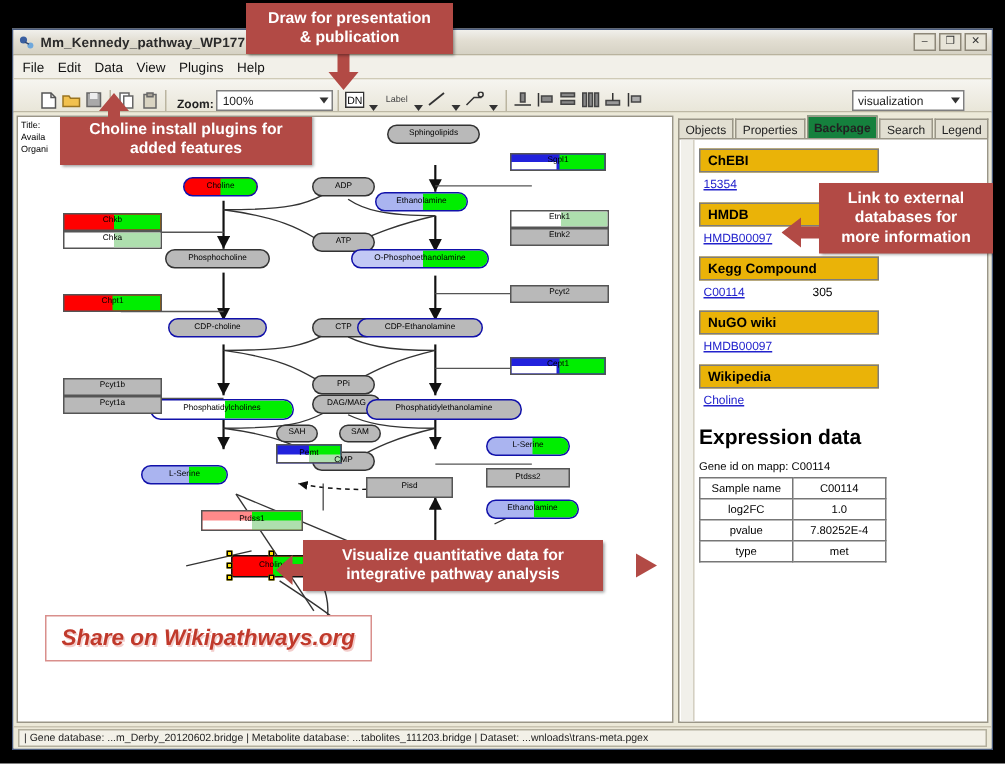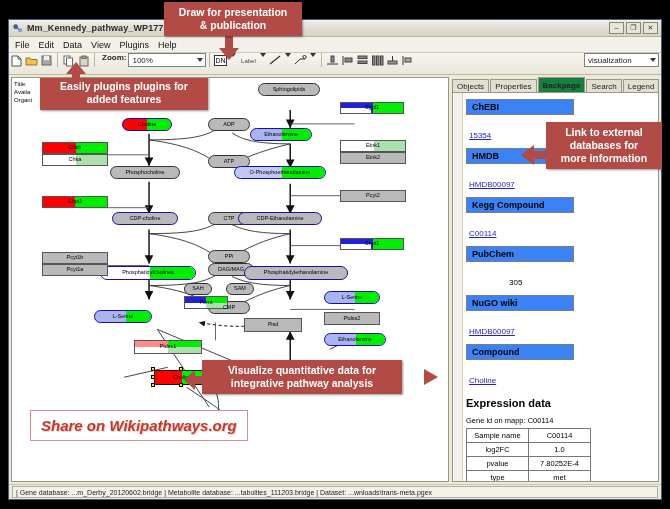--- a/index.html
+++ b/index.html
@@ -37,22 +37,22 @@
     font-size:7px;line-height:10px;text-align:center;color:#333;}
   
   .menubar{
     height:16px;background:#f2f0e9;border-bottom:1px solid #cfcab6;
     display:flex;align-items:center;gap:9px;padding:0 6px;font-size:9px;color:#111;flex:none;
   }
   .menubar span{cursor:default;}
   
   .toolbar{
     height:22px;background:linear-gradient(to bottom,#f6f5f0,#e9e6d9);
-    border-bottom:1px solid #bdb8a4;display:flex;align-items:flex-start;
-    padding:0 0;gap:0;flex:none;font-size:8px;color:#222;
+    border-bottom:1px solid #bdb8a4;display:flex;align-items:flex-end;
+    padding:0 16px;gap:0;flex:none;font-size:8px;color:#222;
   }
   .tbtn{width:15px;height:15px;display:flex;align-items:center;justify-content:center;}
   .tsep{width:1px;height:14px;background:#bbb5a0;margin:0 3px;}
   .zoomlabel{font-size:8px;margin:0 2px 0 4px;font-weight:bold;}
   .zoombox{
     width:78px;height:14px;border:1px solid #7f7f7f;background:#fff;
     display:flex;align-items:center;font-size:8px;padding-left:3px;position:relative;
   }
   .zoombox .arrow{position:absolute;right:2px;top:4px;width:0;height:0;
     border-left:3px solid transparent;border-right:3px solid transparent;border-top:4px solid #333;}
@@ -81,26 +81,26 @@
   }
   .tab.active{background:#15803d;font-weight:bold;height:15px;line-height:13px;}
   .sidepanel{
     flex:1;background:#fff;border:1px solid #9a9687;overflow:hidden;position:relative;
     padding:6px 7px 4px 13px;font-size:8px;min-height:0;
   }
   .sidepanel .scrollbar{
     position:absolute;left:1px;top:0;bottom:0;width:9px;background:#f1f0ea;border-right:1px solid #d4d0c2;
   }
   .dbhead{
-    border:1px solid #7d7d7d;background:#3b82f6;font-weight:bold;font-size:9px;
-    padding:2px 5px;width:108px;margin-bottom:16px;color:#000;
+    border:1px solid #7d7d7d;background:#eab308;font-weight:bold;font-size:9px;
+    padding:2px 5px;width:120px;margin-bottom:3px;color:#000;
   }
   .dblink{color:#2222cc;text-decoration:underline;font-size:8px;display:inline-block;margin:0 0 8px 3px;}
   .dbplain{color:#000;font-size:8px;display:inline-block;margin:0 16px 8px 3px;padding-left:40px;}
-  .exprhead{font-weight:bold;font-size:11px;margin:4px 0 7px 0;color:#000;}
+  .exprhead{font-weight:bold;font-size:14px;margin:4px 0 7px 0;color:#000;}
   .genemapp{font-size:7.5px;margin-bottom:3px;color:#000;}
   table.expr{border-collapse:collapse;font-size:7.5px;}
   table.expr td{border:1px solid #777;padding:2px 4px;text-align:center;color:#000;}
   table.expr td.k{width:62px;}
   table.expr td.v{width:62px;}
   
   .statusbar{
     height:15px;flex:none;background:#ece9d8;border-top:1px solid #c9c4b1;
     display:flex;align-items:center;padding:0 3px;
   }
@@ -488,21 +488,21 @@
       </div>
 
       <div class="node gene" style="left:122px;top:262px;width:68px;height:14px;background:#ff8a8a;overflow:hidden;">
         <div class="half" style="left:50%;right:0;background:#00ee00;"></div>
         <div class="half" style="left:0;right:50%;top:50%;background:#ffffff;"></div>
         <div class="half" style="left:50%;right:0;top:50%;background:#aedfae;"></div>
         <span class="lbl">Ptdss1</span>
       </div>
 
       <div class="callout" style="left:28px;top:-2px;width:168px;">
-        <div>Easily plugins plugins for</div>
+        <div>Choline install plugins for</div>
         <div>added features</div>
       </div>
 
       <div class="callout" style="left:190px;top:282px;width:200px;">
         <div>Visualize quantitative data  for</div>
         <div>integrative pathway analysis</div>
       </div>
       <div class="cotail" style="left:172px;top:290px;">
         <svg width="22" height="24" viewBox="0 0 22 24">
             <path d="M0 12 L11 2 L11 8 L22 8 L22 16 L11 16 L11 22 Z" fill="#b24a45"></path>
@@ -526,27 +526,26 @@
 
         <div class="dbhead">ChEBI</div>
         <a class="dblink" href="#">15354</a>
 
         <div class="dbhead">HMDB</div>
         <a class="dblink" href="#">HMDB00097</a>
 
         <div class="dbhead">Kegg Compound</div>
         <a class="dblink" href="#">C00114</a>
 
-        <div class="dbhead">PubChem</div>
         <span class="dbplain">305</span>
 
         <div class="dbhead">NuGO wiki</div>
         <a class="dblink" href="#">HMDB00097</a>
 
-        <div class="dbhead">Compound</div>
+        <div class="dbhead">Wikipedia</div>
         <a class="dblink" href="#">Choline</a>
 
         <div class="exprhead">Expression data</div>
         <div class="genemapp">Gene id on mapp: C00114</div>
 
         <table class="expr">
           <tbody>
               <tr>
             <td class="k">Sample name</td>
             <td class="v">C00114</td>

